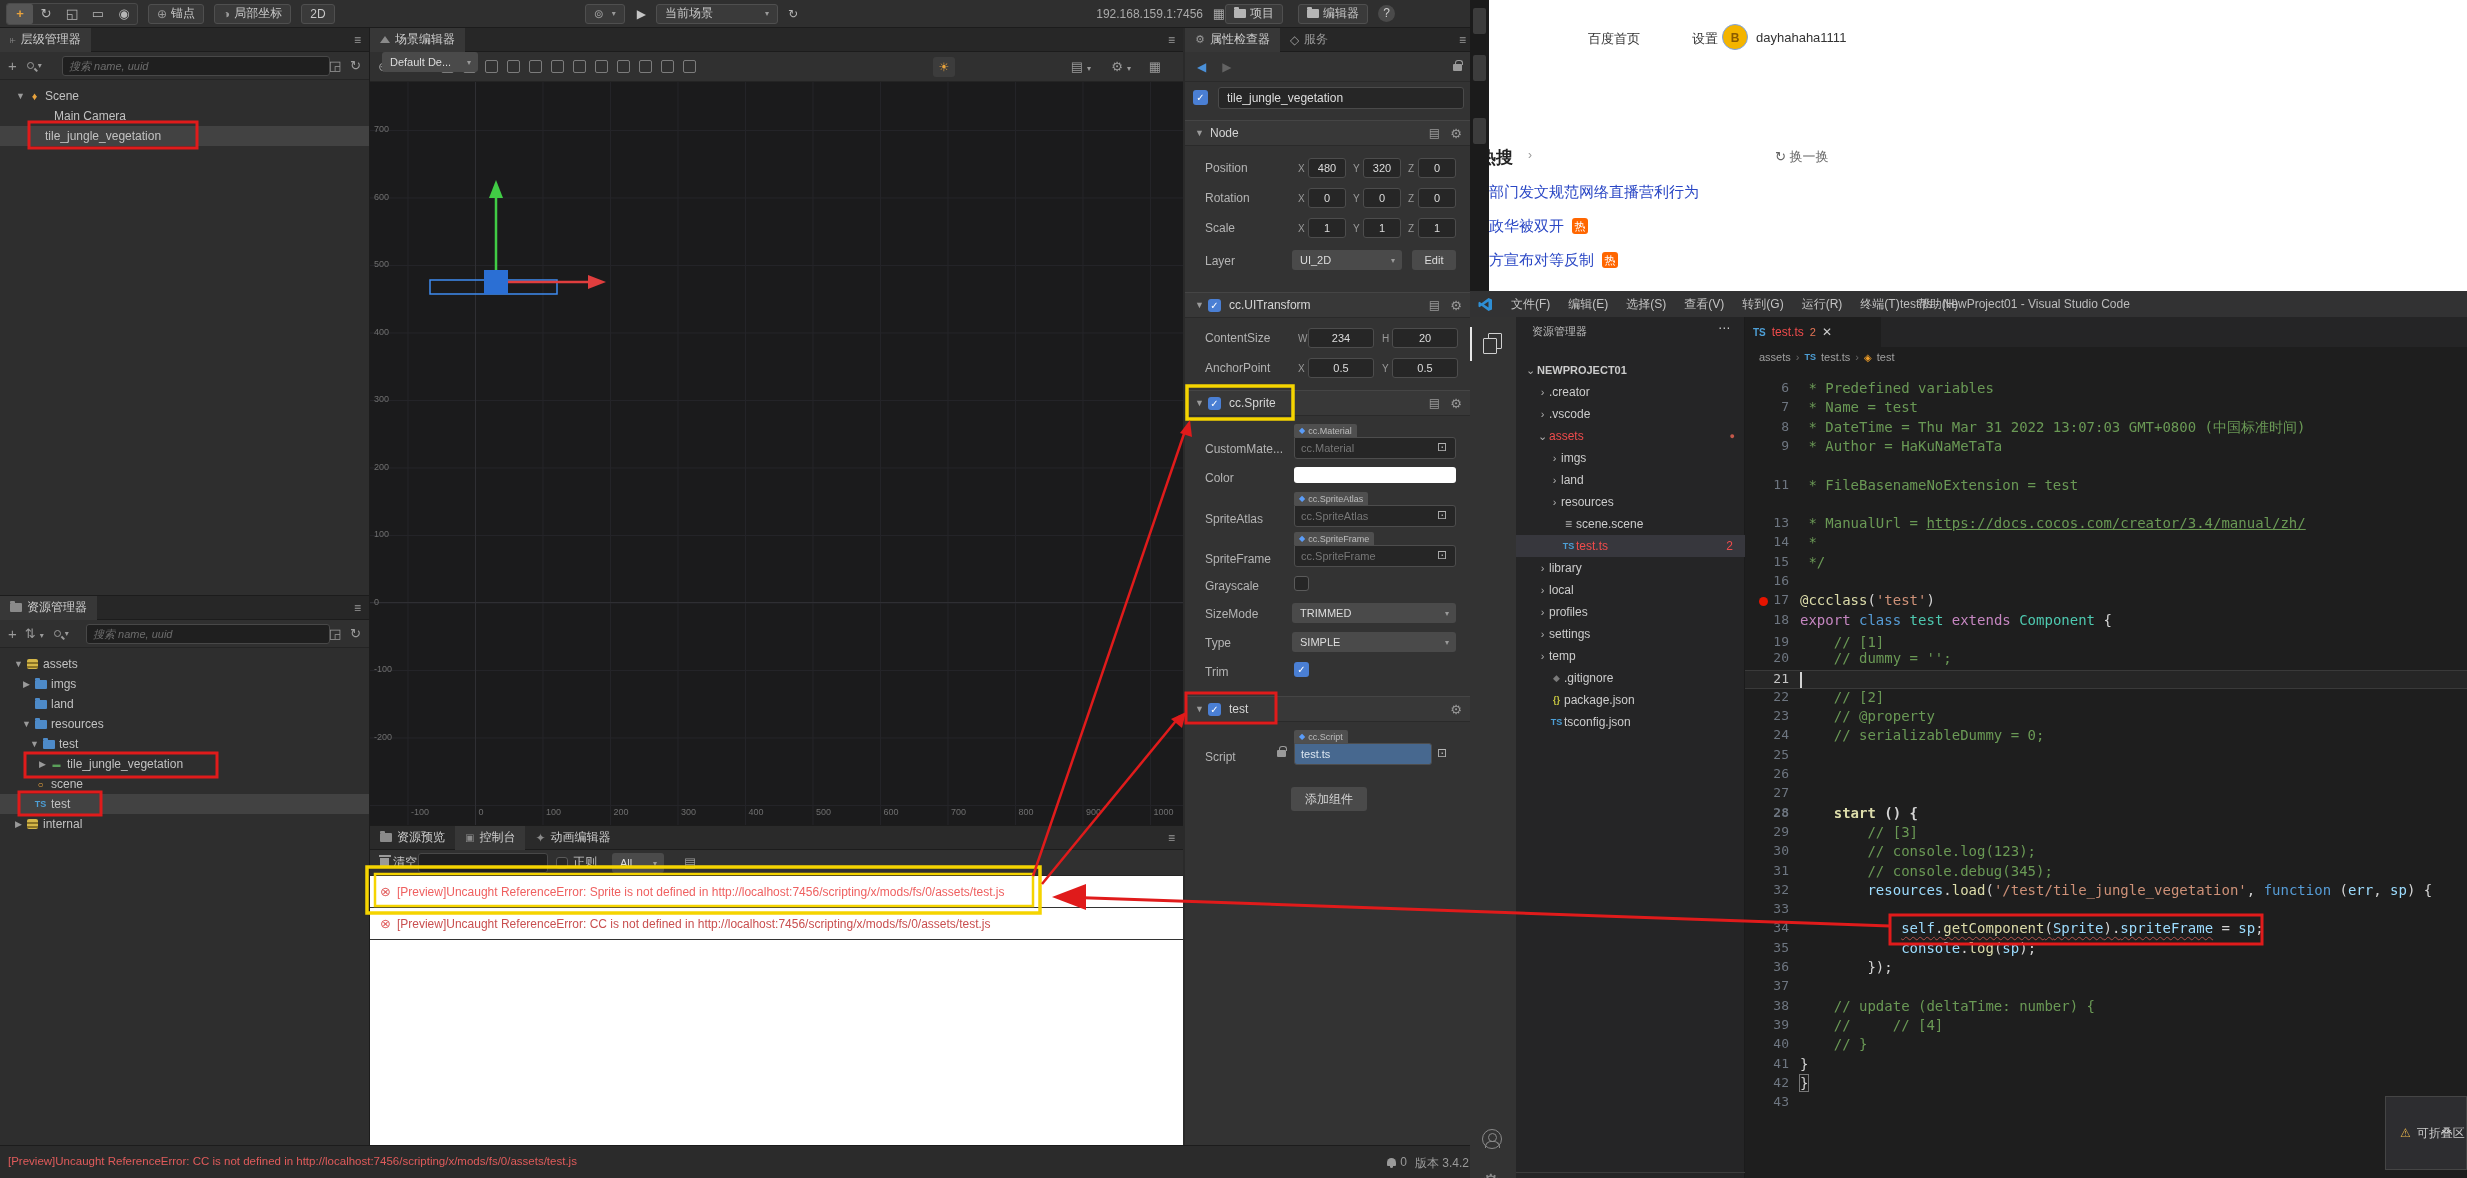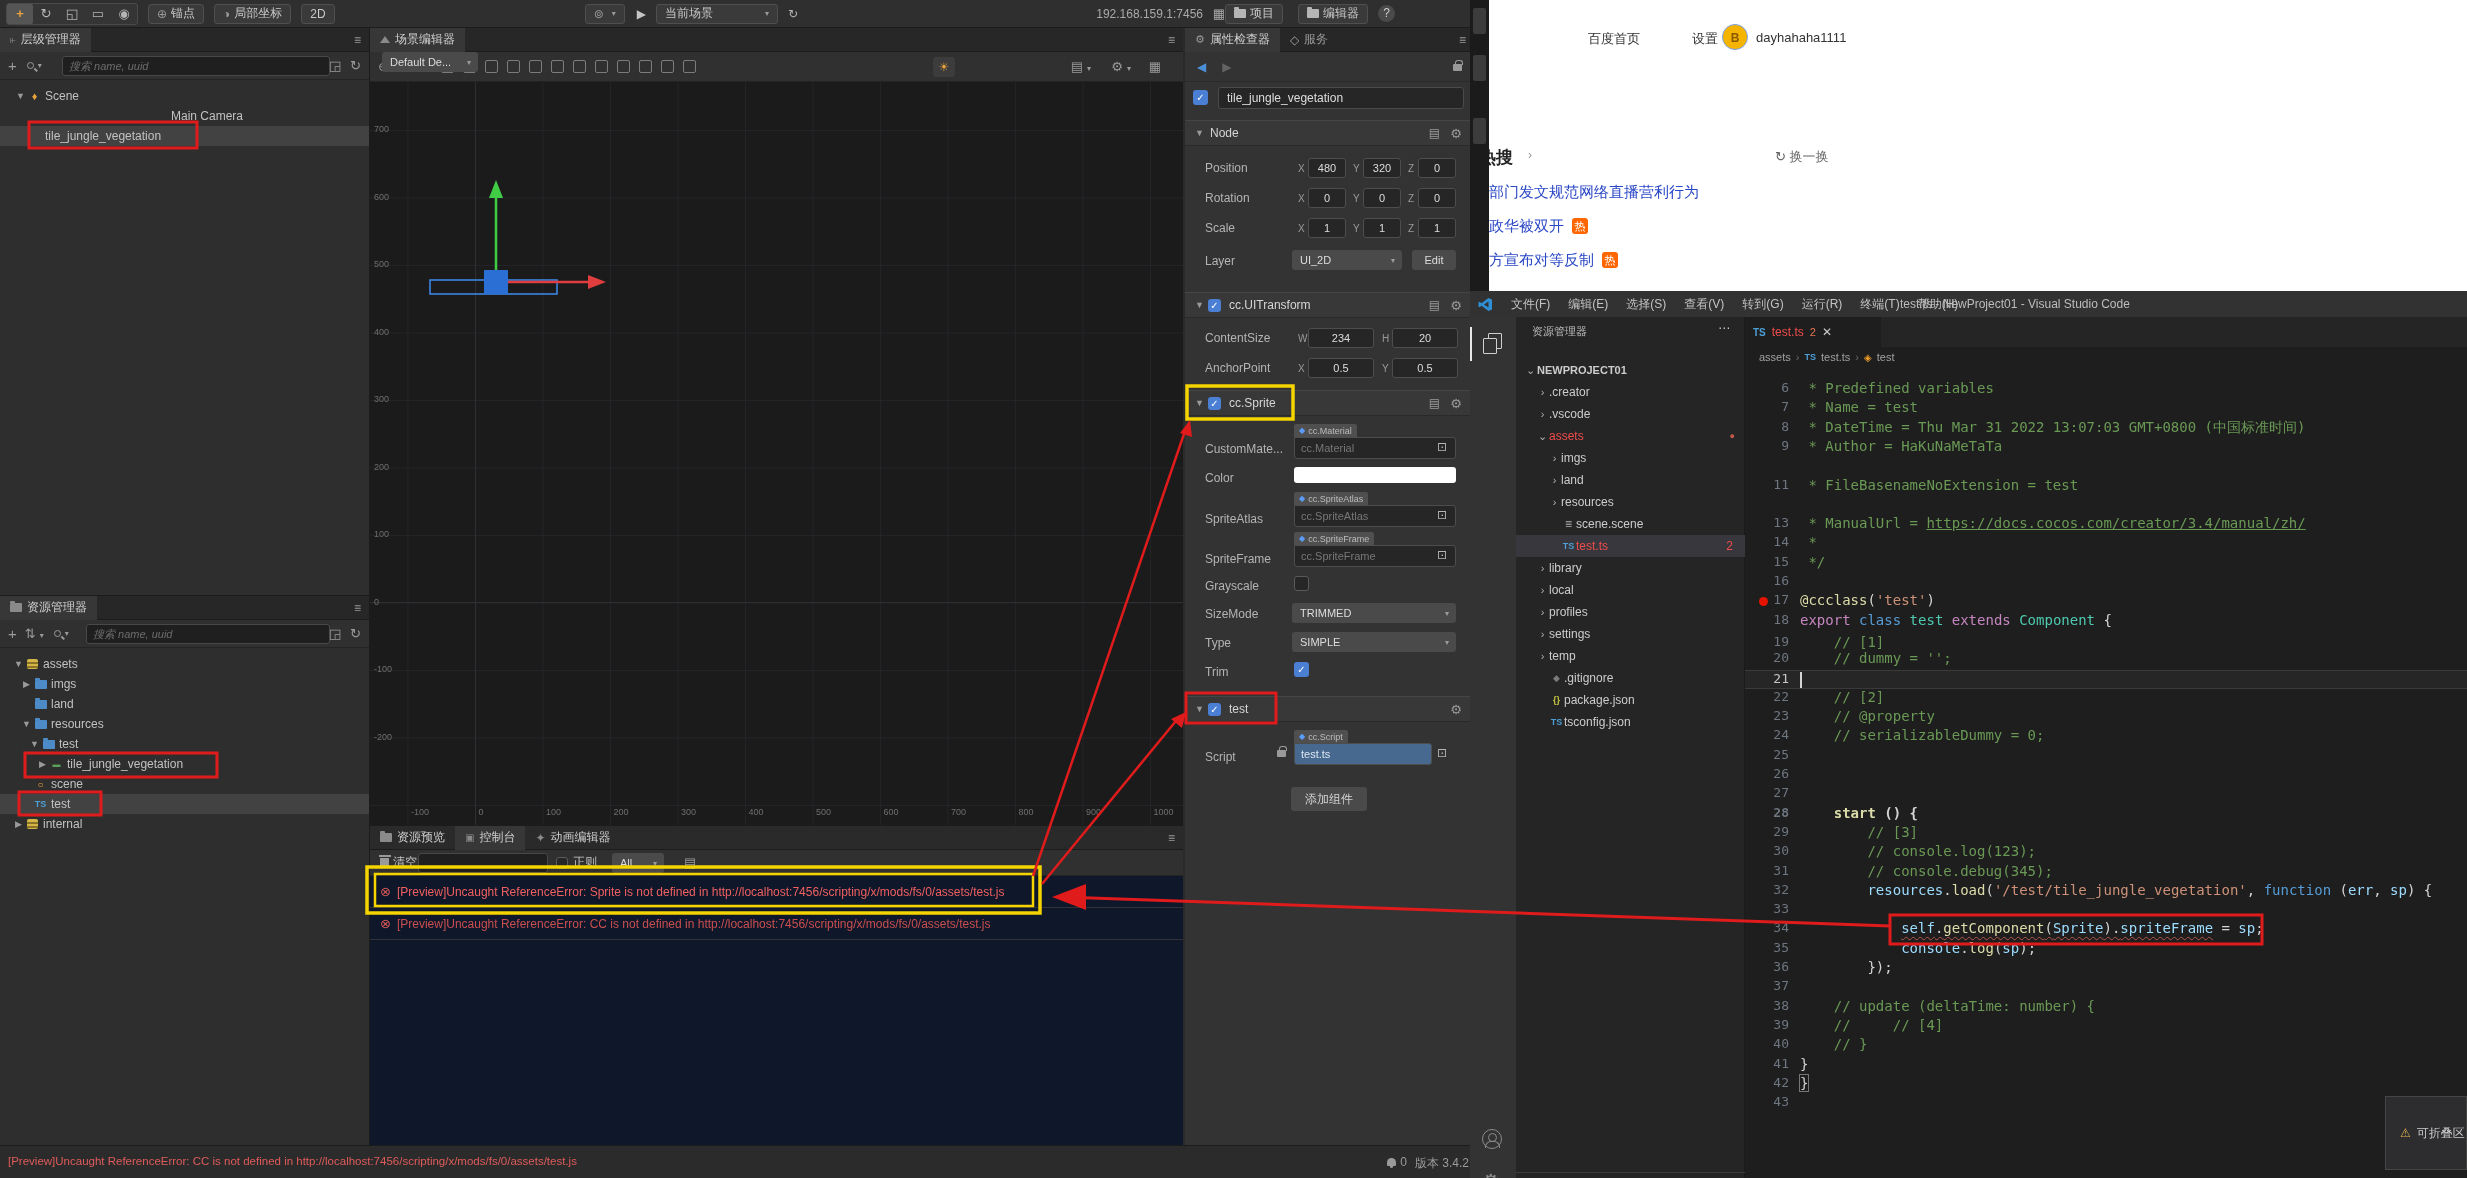--- a/index.html
+++ b/index.html
@@ -163,21 +163,21 @@
       <input class="pin" style="position: absolute; left: 62px; width: 268px;" placeholder="搜索 name, uuid">
       <span class="ticon" style="position:absolute;right:28px">◲</span>
       <span class="ticon" style="position:absolute;right:8px">↻</span>
     </div>
     <div id="hier-tree" style="padding-top:6px">
         <div class="trow" style="padding-left: 14px;">
           <span class="arrow">▼</span>
           <span class="ticn" style="color: rgb(232, 163, 61); font-size: 11px;">♦</span>
           <span style="margin-left: 3px;">Scene</span>
         </div>
-        <div class="trow" style="padding-left: 29px; justify-content: center;">
+        <div class="trow" style="padding-left: 38px;">
           <span class="arrow"></span>
           <span style="margin-left: 3px;">Main Camera</span>
         </div>
         <div class="trow sel" style="padding-left: 29px;">
           <span class="arrow"></span>
           <span style="margin-left: 3px;">tile_jungle_vegetation</span>
         </div>
       </div>
   </div>
 
@@ -330,21 +330,21 @@
     <svg width="813" height="743" style="position:absolute;left:0;top:0">
       <rect x="60" y="198" width="127" height="14" fill="none" stroke="#3f8cf0" stroke-width="1.5"></rect>
       <line x1="126" y1="196" x2="126" y2="112" stroke="#41cc45" stroke-width="2.5"></line>
       <polygon points="126,98 119,116 133,116" fill="#41cc45"></polygon>
       <line x1="138" y1="200" x2="222" y2="200" stroke="#e03e3e" stroke-width="2.5"></line>
       <polygon points="236,200 218,193 218,207" fill="#e03e3e"></polygon>
       <rect x="114" y="188" width="24" height="24" fill="#2b6fd4"></rect>
     </svg>
   </div>
 
-  <div class="abs" style="left:370px;top:825px;width:813px;height:320px;background:#0f172a;border-top:1px solid #1c1c1c">
+  <div class="abs" style="left:370px;top:825px;width:813px;height:320px;background:#ffffff;border-top:1px solid #1c1c1c">
     <div class="panel-head" style="background:#2a2a2a">
       <div class="ptab" style="background:transparent">
           <span class="fold" style="background:#8a8a8a"></span>
           <span>资源预览</span>
         </div>
       <div class="ptab">
           <span style="color:#8a8a8a;font-size:10px">▣</span>
           <span>控制台</span>
         </div>
       <div class="ptab" style="background:transparent">

